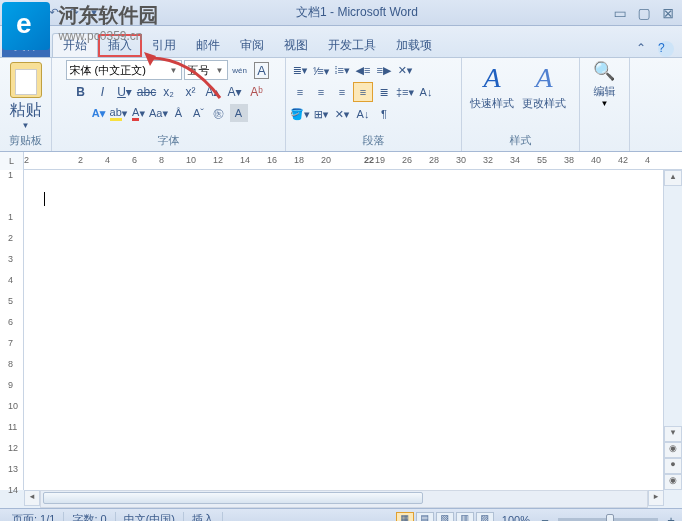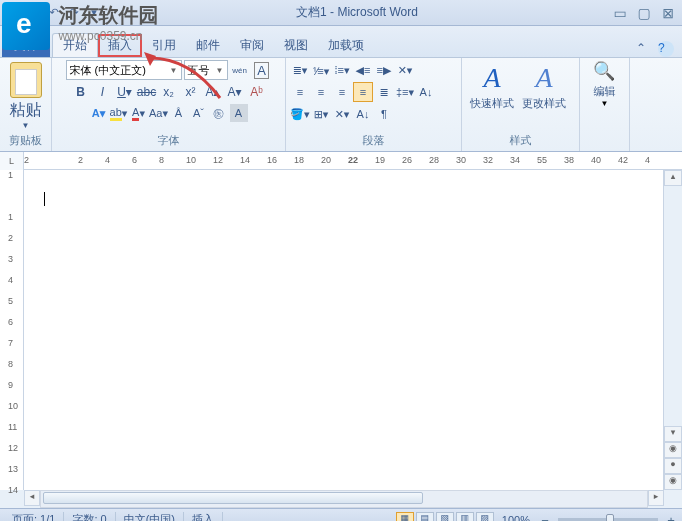--- a/index.html
+++ b/index.html
@@ -138,20 +138,21 @@
 </div>
 
 <div class="ribbon-tabs">
   <div class="file-tab">文件</div>
   <div class="tab active">开始</div>
   <div class="tab highlight">插入</div>
   <div class="tab">引用</div>
   <div class="tab">邮件</div>
   <div class="tab">审阅</div>
   <div class="tab">视图</div>
+  <div class="tab">开发工具</div>
   <div class="tab">加载项</div>
   <div class="ribbon-help">
     <div class="help-btn">⌃</div>
     <div class="help-btn" style="color:#2070d0;background:#cde4f8;border-radius:50%;">?</div>
   </div>
 </div>
 
 <div class="ribbon-content">
 
   <div class="ribbon-group clipboard-group">
@@ -278,21 +279,21 @@
       <span class="ruler-tick" style="left: 54px;">2</span>
       <span class="ruler-tick" style="left: 81px;">4</span>
       <span class="ruler-tick" style="left: 108px;">6</span>
       <span class="ruler-tick" style="left: 135px;">8</span>
       <span class="ruler-tick" style="left: 162px;">10</span>
       <span class="ruler-tick" style="left: 189px;">12</span>
       <span class="ruler-tick" style="left: 216px;">14</span>
       <span class="ruler-tick" style="left: 243px;">16</span>
       <span class="ruler-tick" style="left: 270px;">18</span>
       <span class="ruler-tick" style="left: 297px;">20</span>
-      <span class="ruler-tick" style="left: 324px; font-weight: bold;">22</span>
+      <span class="ruler-tick" style="left: 340px; font-weight: bold;">22</span>
       <span class="ruler-tick" style="left: 351px;">19</span>
       <span class="ruler-tick" style="left: 378px;">26</span>
       <span class="ruler-tick" style="left: 405px;">28</span>
       <span class="ruler-tick" style="left: 432px;">30</span>
       <span class="ruler-tick" style="left: 459px;">32</span>
       <span class="ruler-tick" style="left: 486px;">34</span>
       <span class="ruler-tick" style="left: 513px;">55</span>
       <span class="ruler-tick" style="left: 540px;">38</span>
       <span class="ruler-tick" style="left: 567px;">40</span>
       <span class="ruler-tick" style="left: 594px;">42</span>

